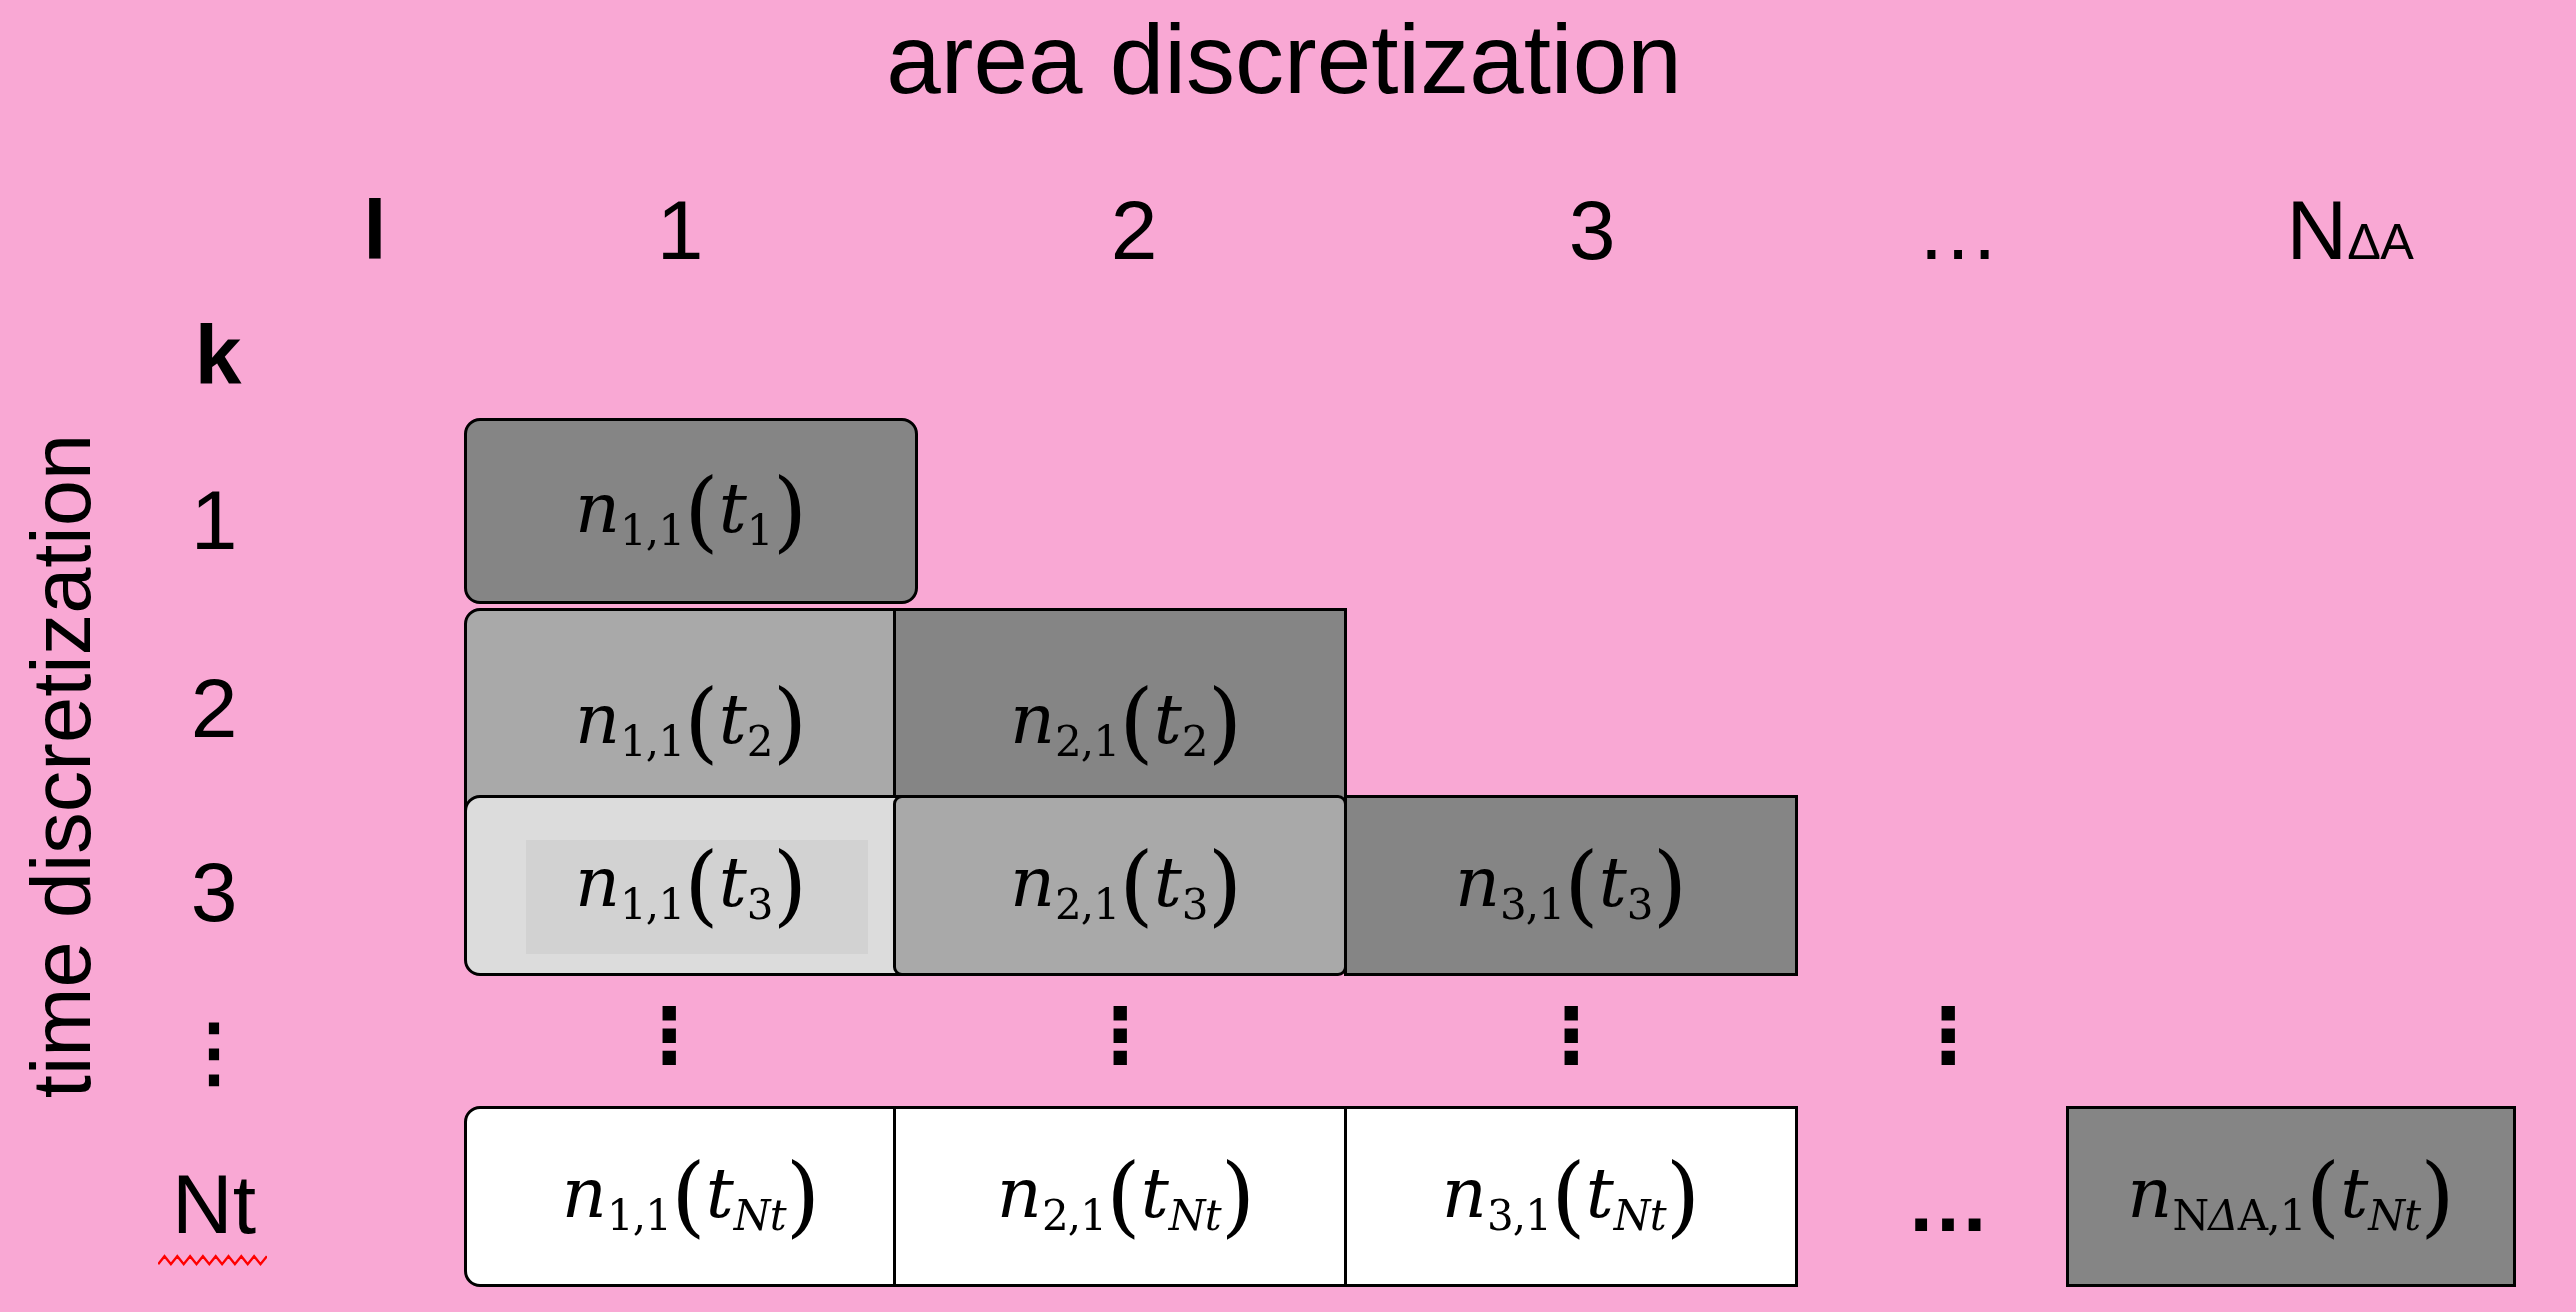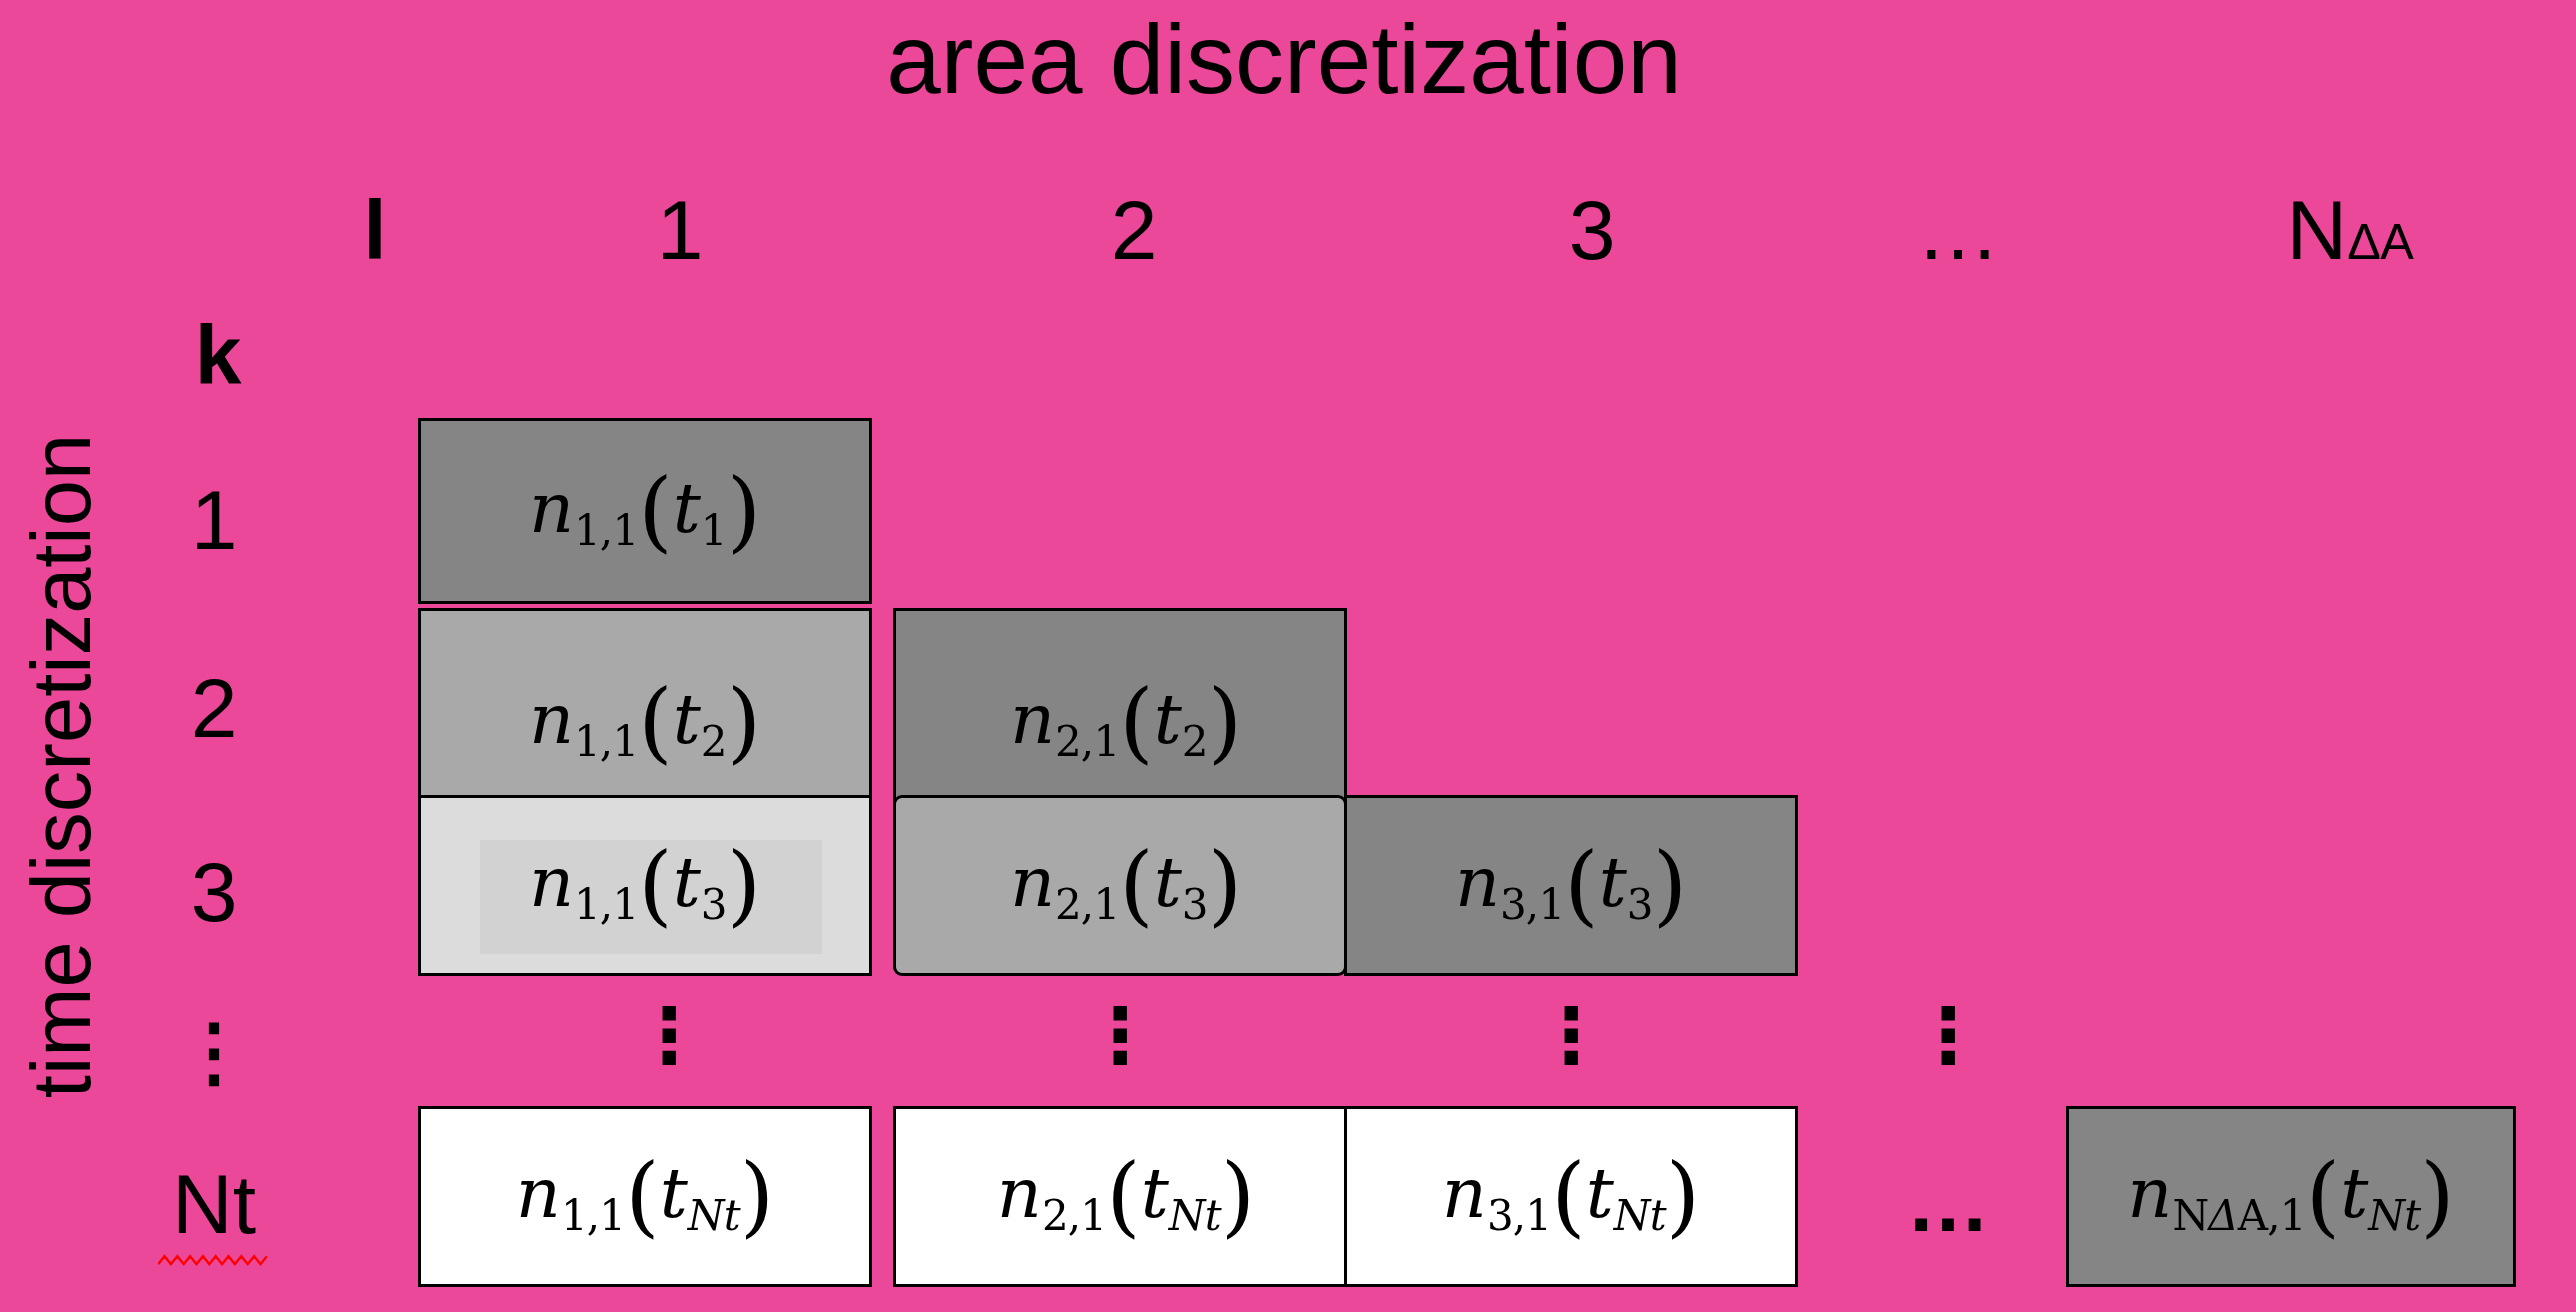--- a/index.html
+++ b/index.html
@@ -1,16 +1,16 @@
 <!DOCTYPE html>
 <html style="font-size:12.8px"><head>
 <meta charset="utf-8">
 <style>
   html,body{margin:0;padding:0;background:#ffffff;}
-  .page{position:relative;width:2576px;height:1312px;background:#ec4899;overflow:hidden;
+  .page{position:relative;width:2576px;height:1312px;background:#f9a8d4;overflow:hidden;
         font-family:"Liberation Sans",sans-serif;color:#000;}
 
   .title{position:absolute;left:800px;top:6.4px;width:968px;text-align:center;
          font-size:98px;line-height:106px;white-space:nowrap;}
 
   .vaxis{position:absolute;left:-378px;top:722px;width:880px;height:88px;
          transform:rotate(-90deg);text-align:center;font-size:83px;line-height:88px;white-space:nowrap;}
 
   .hdr{position:absolute;top:181px;height:99px;line-height:99px;font-size:84px;
        text-align:center;transform:translateX(-50%);white-space:nowrap;}
@@ -24,21 +24,21 @@
 
   .rlabel{position:absolute;left:214px;transform:translate(-50%,-50%);
           font-size:84px;line-height:90px;text-align:center;white-space:nowrap;}
   .ry1{top:520px;} .ry2{top:708px;} .ry3{top:892px;} .ry5{top:1204px;}
   .rdots{top:1052px;font-size:76px;font-weight:bold;}
 
   .squiggle{position:absolute;left:158px;top:1253px;}
 
   .cell{position:absolute;border:3.2px solid #000;box-sizing:border-box;
         display:flex;align-items:center;justify-content:center;}
-  .cx1{left:418px;width:454px;} .cx2{left:893px;width:454px;padding-left:12px;}
+  .cx1{left:464px;width:454px;border-radius:16px;} .cx2{left:893px;width:454px;padding-left:12px;}
   .cx3{left:1344px;width:454px;} .cx5{left:2066px;width:450px;}
   .cy1{top:418px;height:186px;} .cy2{top:608px;height:229px;}
   .cy3{top:795px;height:181px;} .cy5{top:1106px;height:181px;}
 
   .inner{position:absolute;left:59px;top:42px;width:342px;height:114px;z-index:0;}
 
   .fm{position:relative;z-index:1;font-family:"DejaVu Serif",serif;font-size:70px;
       line-height:1;white-space:nowrap;}
   .fm .v{font-style:italic;}
   .fm .s{font-size:0.60em;font-style:normal;vertical-align:-0.30em;letter-spacing:-0.02em;}

